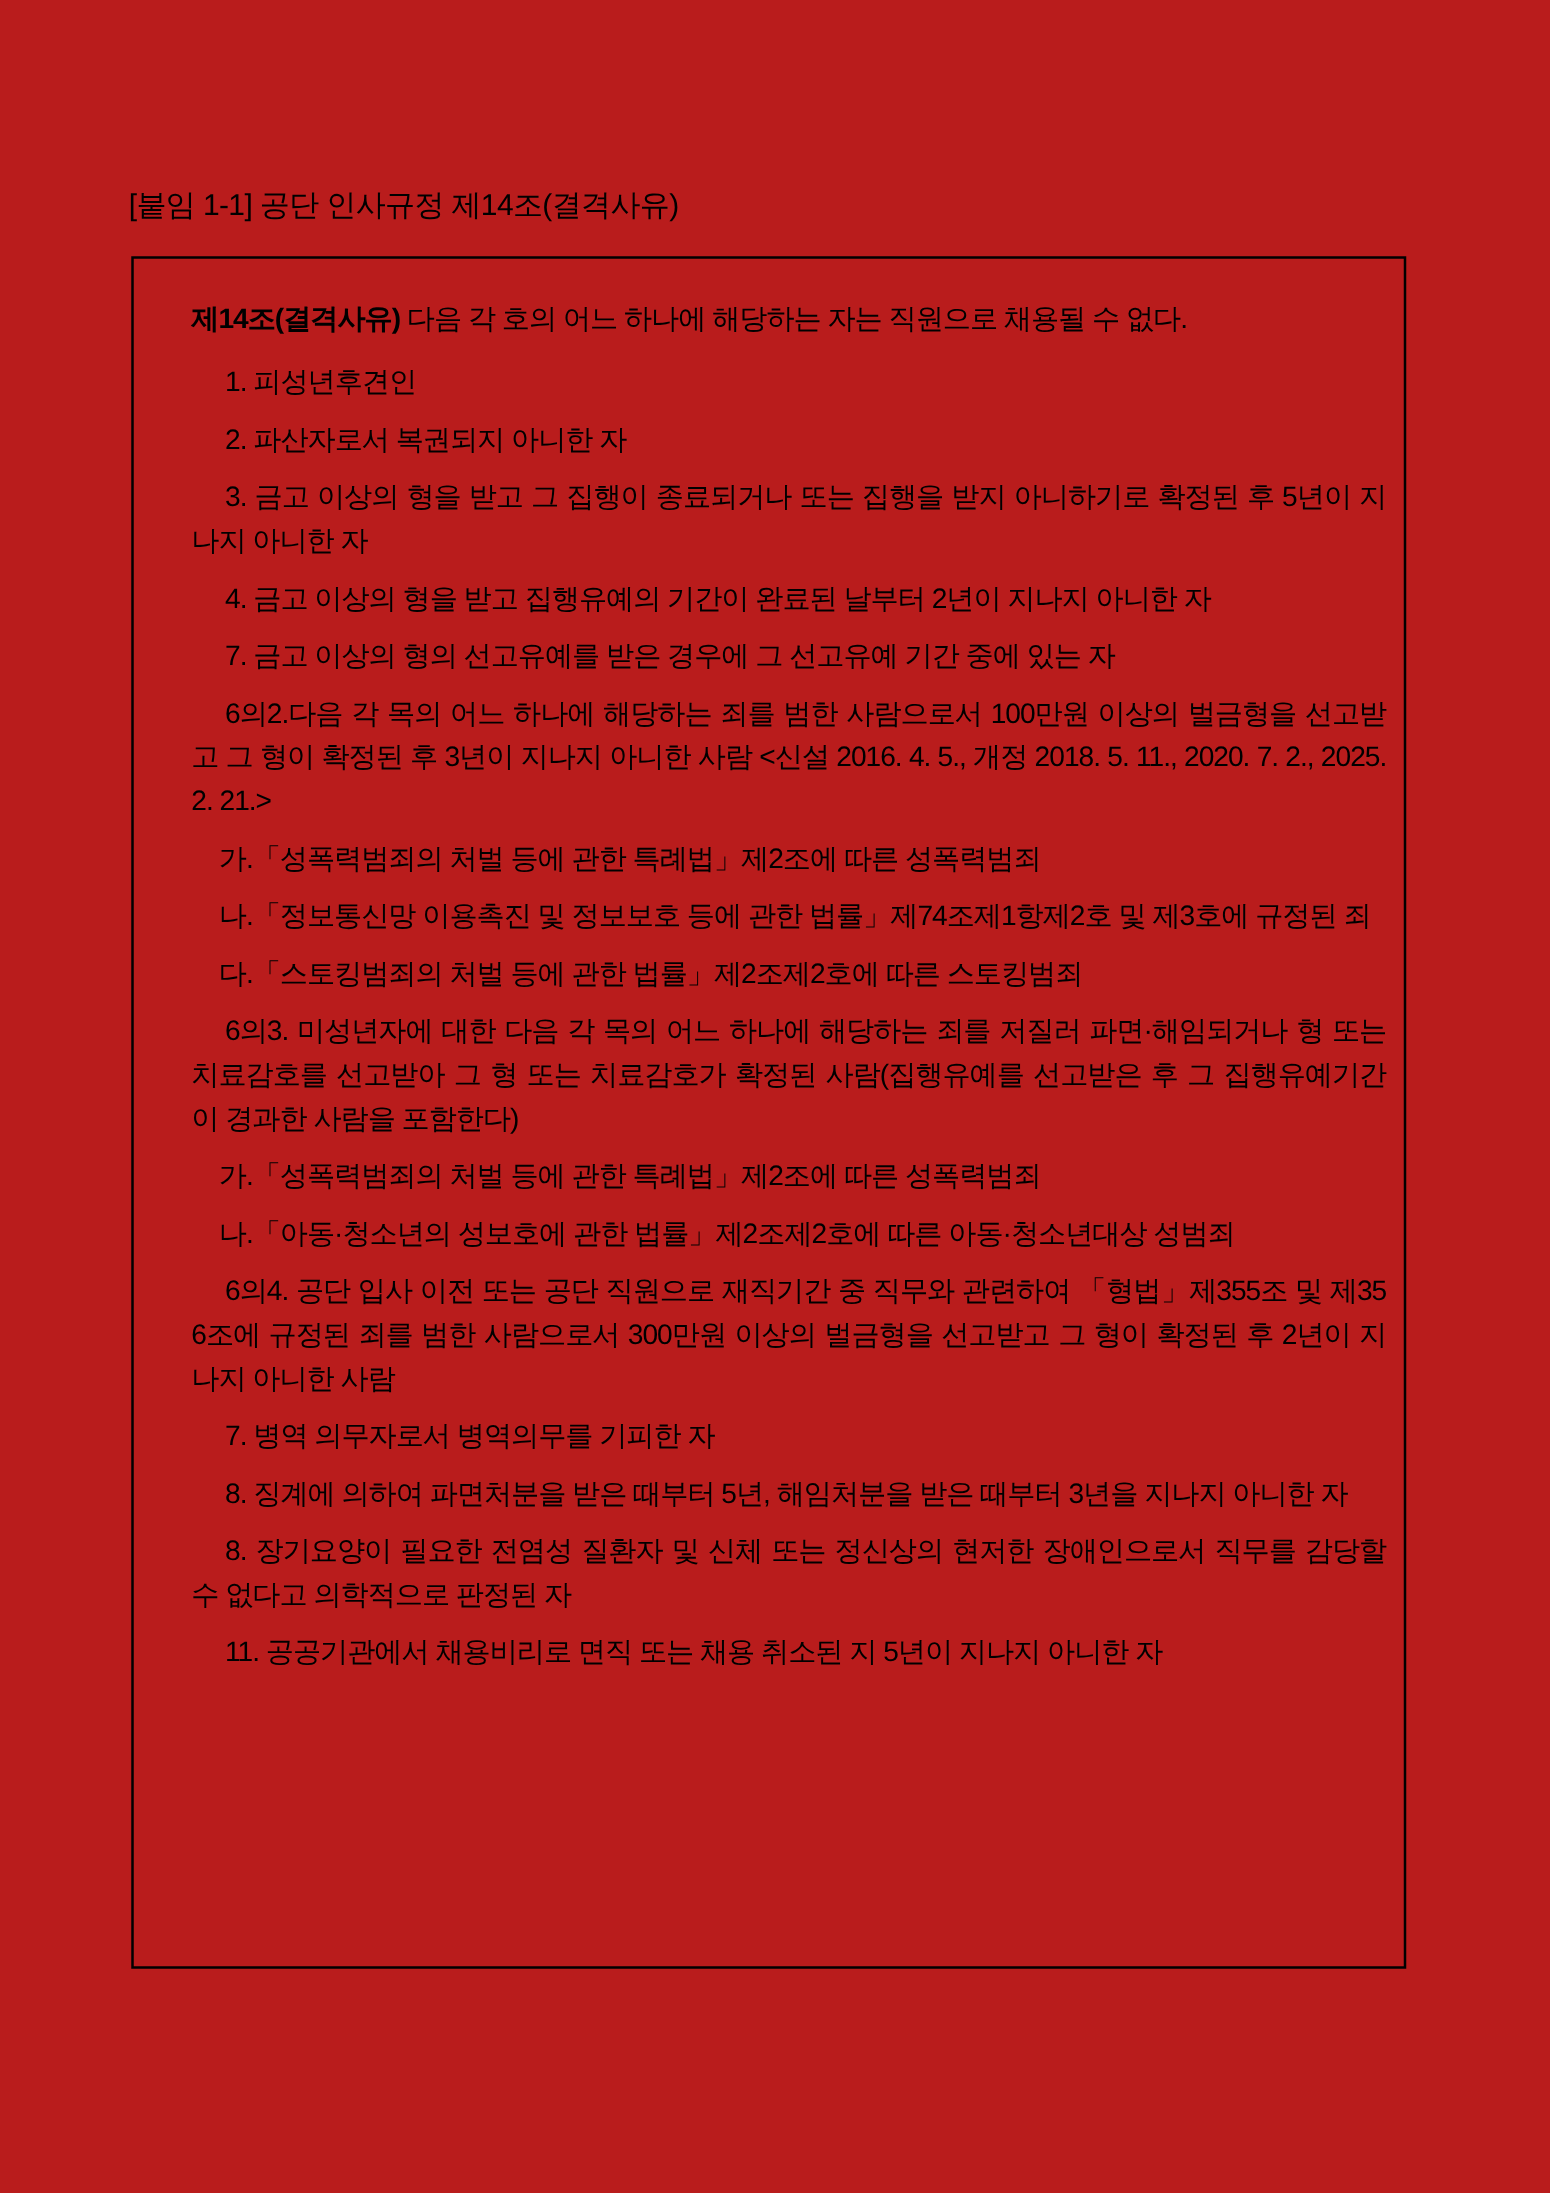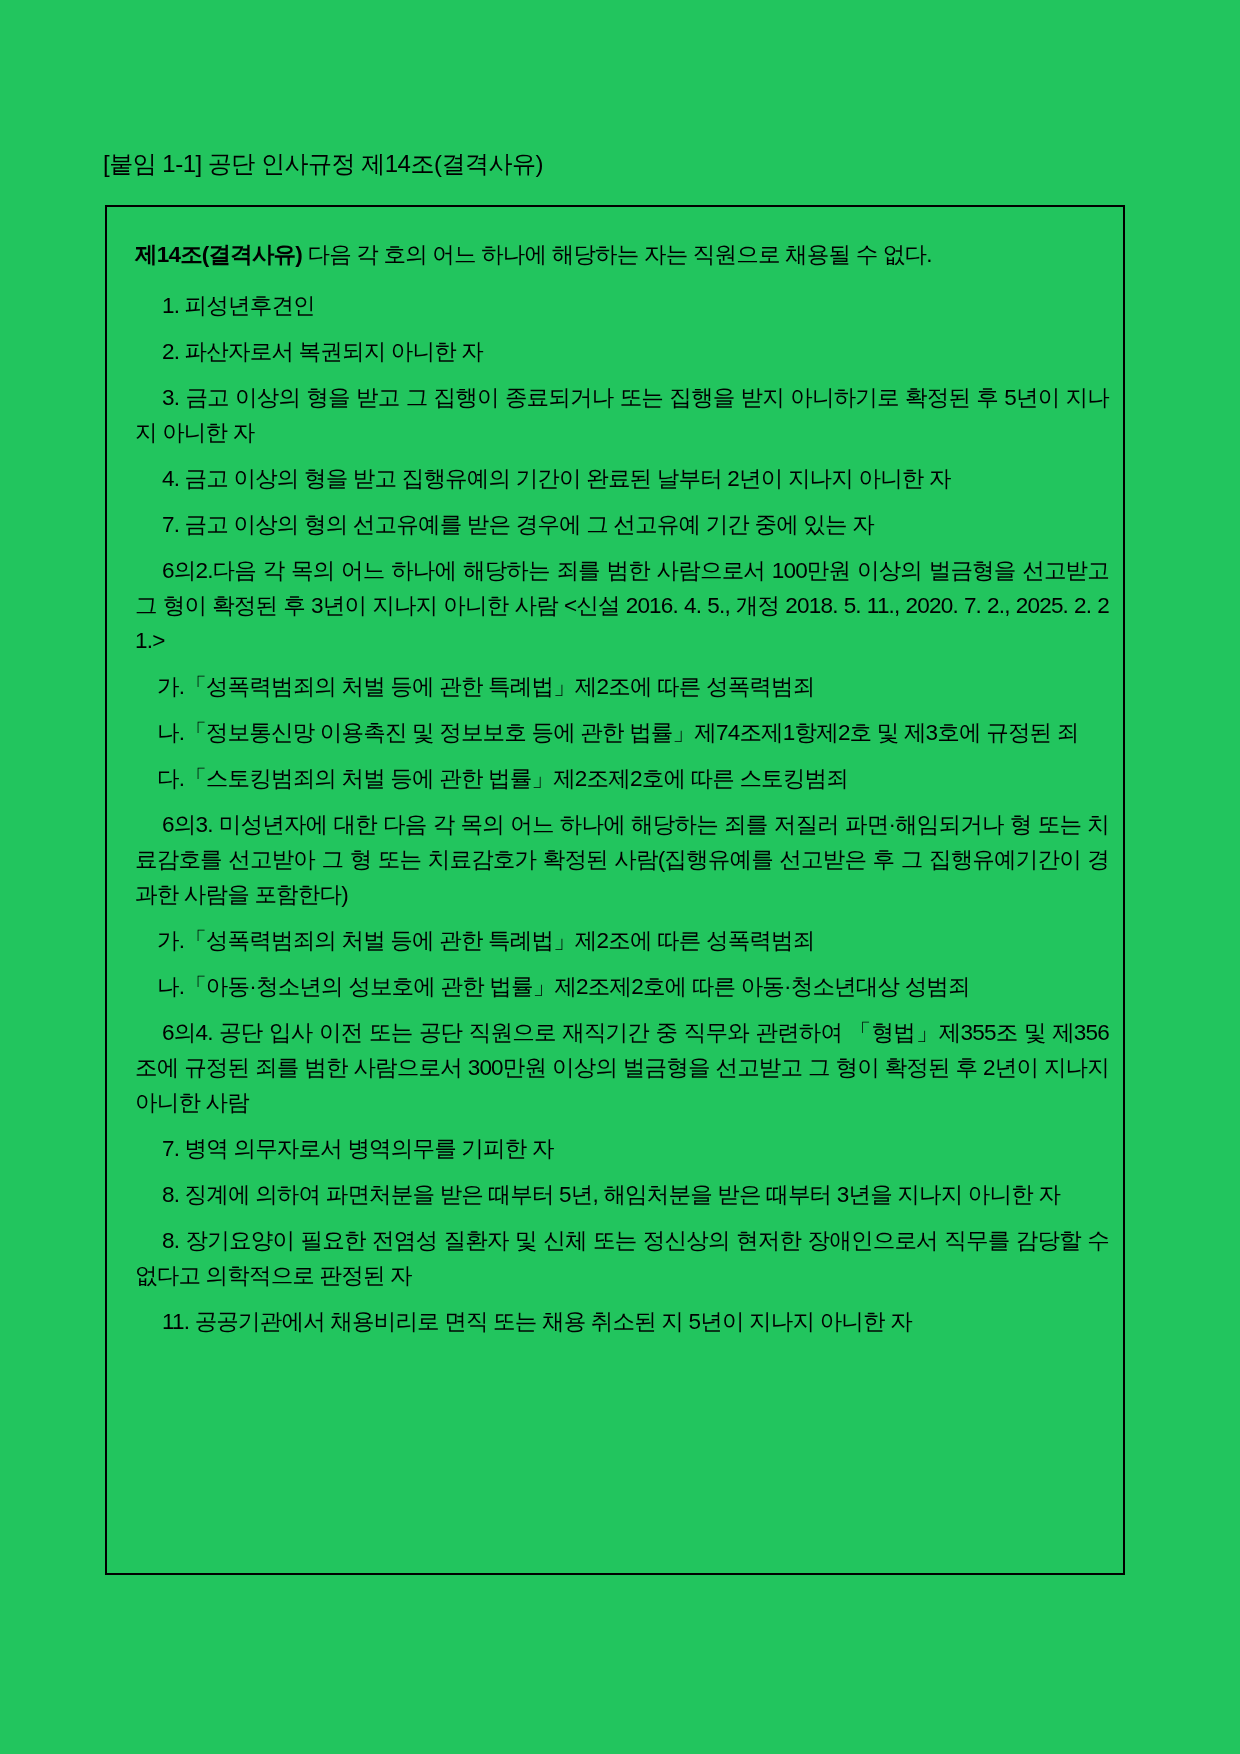--- a/index.html
+++ b/index.html
@@ -4,21 +4,21 @@
 <style>
   html, body {
     margin: 0;
     padding: 0;
     background: #ffffff;
   }
   .page {
     position: relative;
     width: 1240px;
     height: 1754px;
-    background: #22c55e;
+    background: #b91c1c;
     color: #000000;
     font-family: "Liberation Sans", sans-serif;
     overflow: hidden;
   }
   .doc-title {
     position: absolute;
     left: 103px;
     top: 148px;
     font-size: 24px;
     font-weight: 400;
@@ -26,21 +26,21 @@
     white-space: nowrap;
   }
   .article-box {
     position: absolute;
     left: 105px;
     top: 205px;
     width: 1020px;
     min-height: 1370px;
     box-sizing: border-box;
     border: 2px solid #000000;
-    padding: 30px 14px 30px 28px;
+    padding: 30px 14px 30px 46px;
   }
   .article-heading {
     font-size: 22.5px;
     line-height: 35px;
     margin: 0 0 16px 0;
     text-align: justify;
     letter-spacing: -0.8px;
     word-break: break-all;
   }
   .article-heading .bold {

